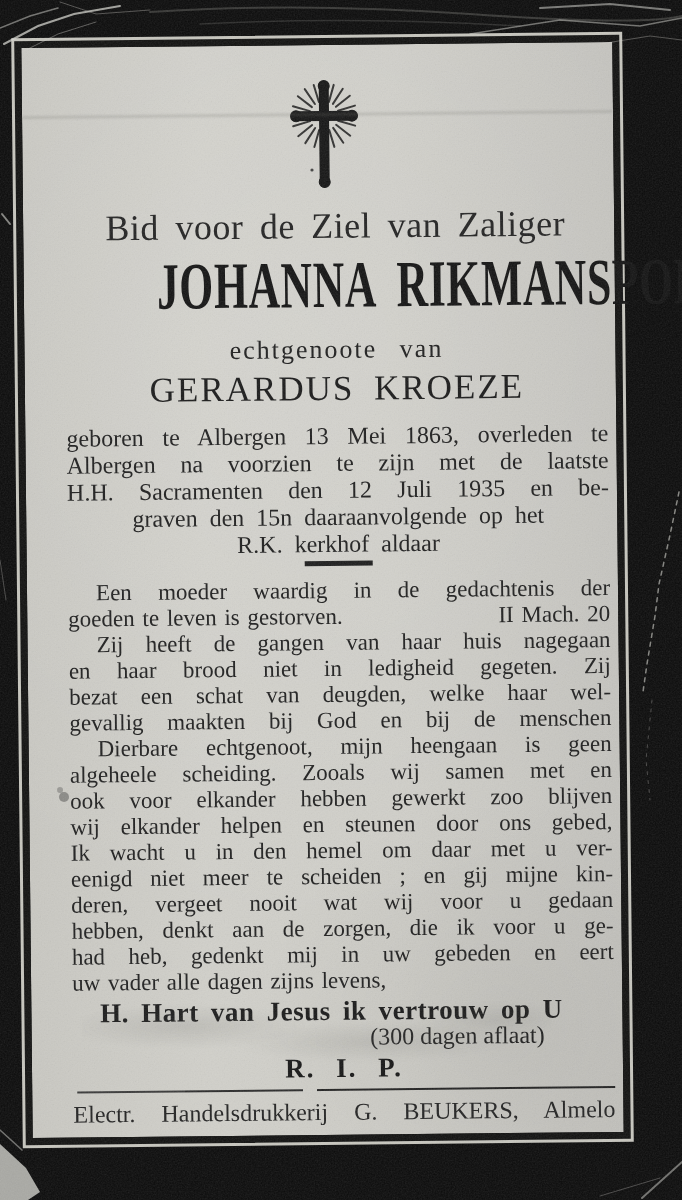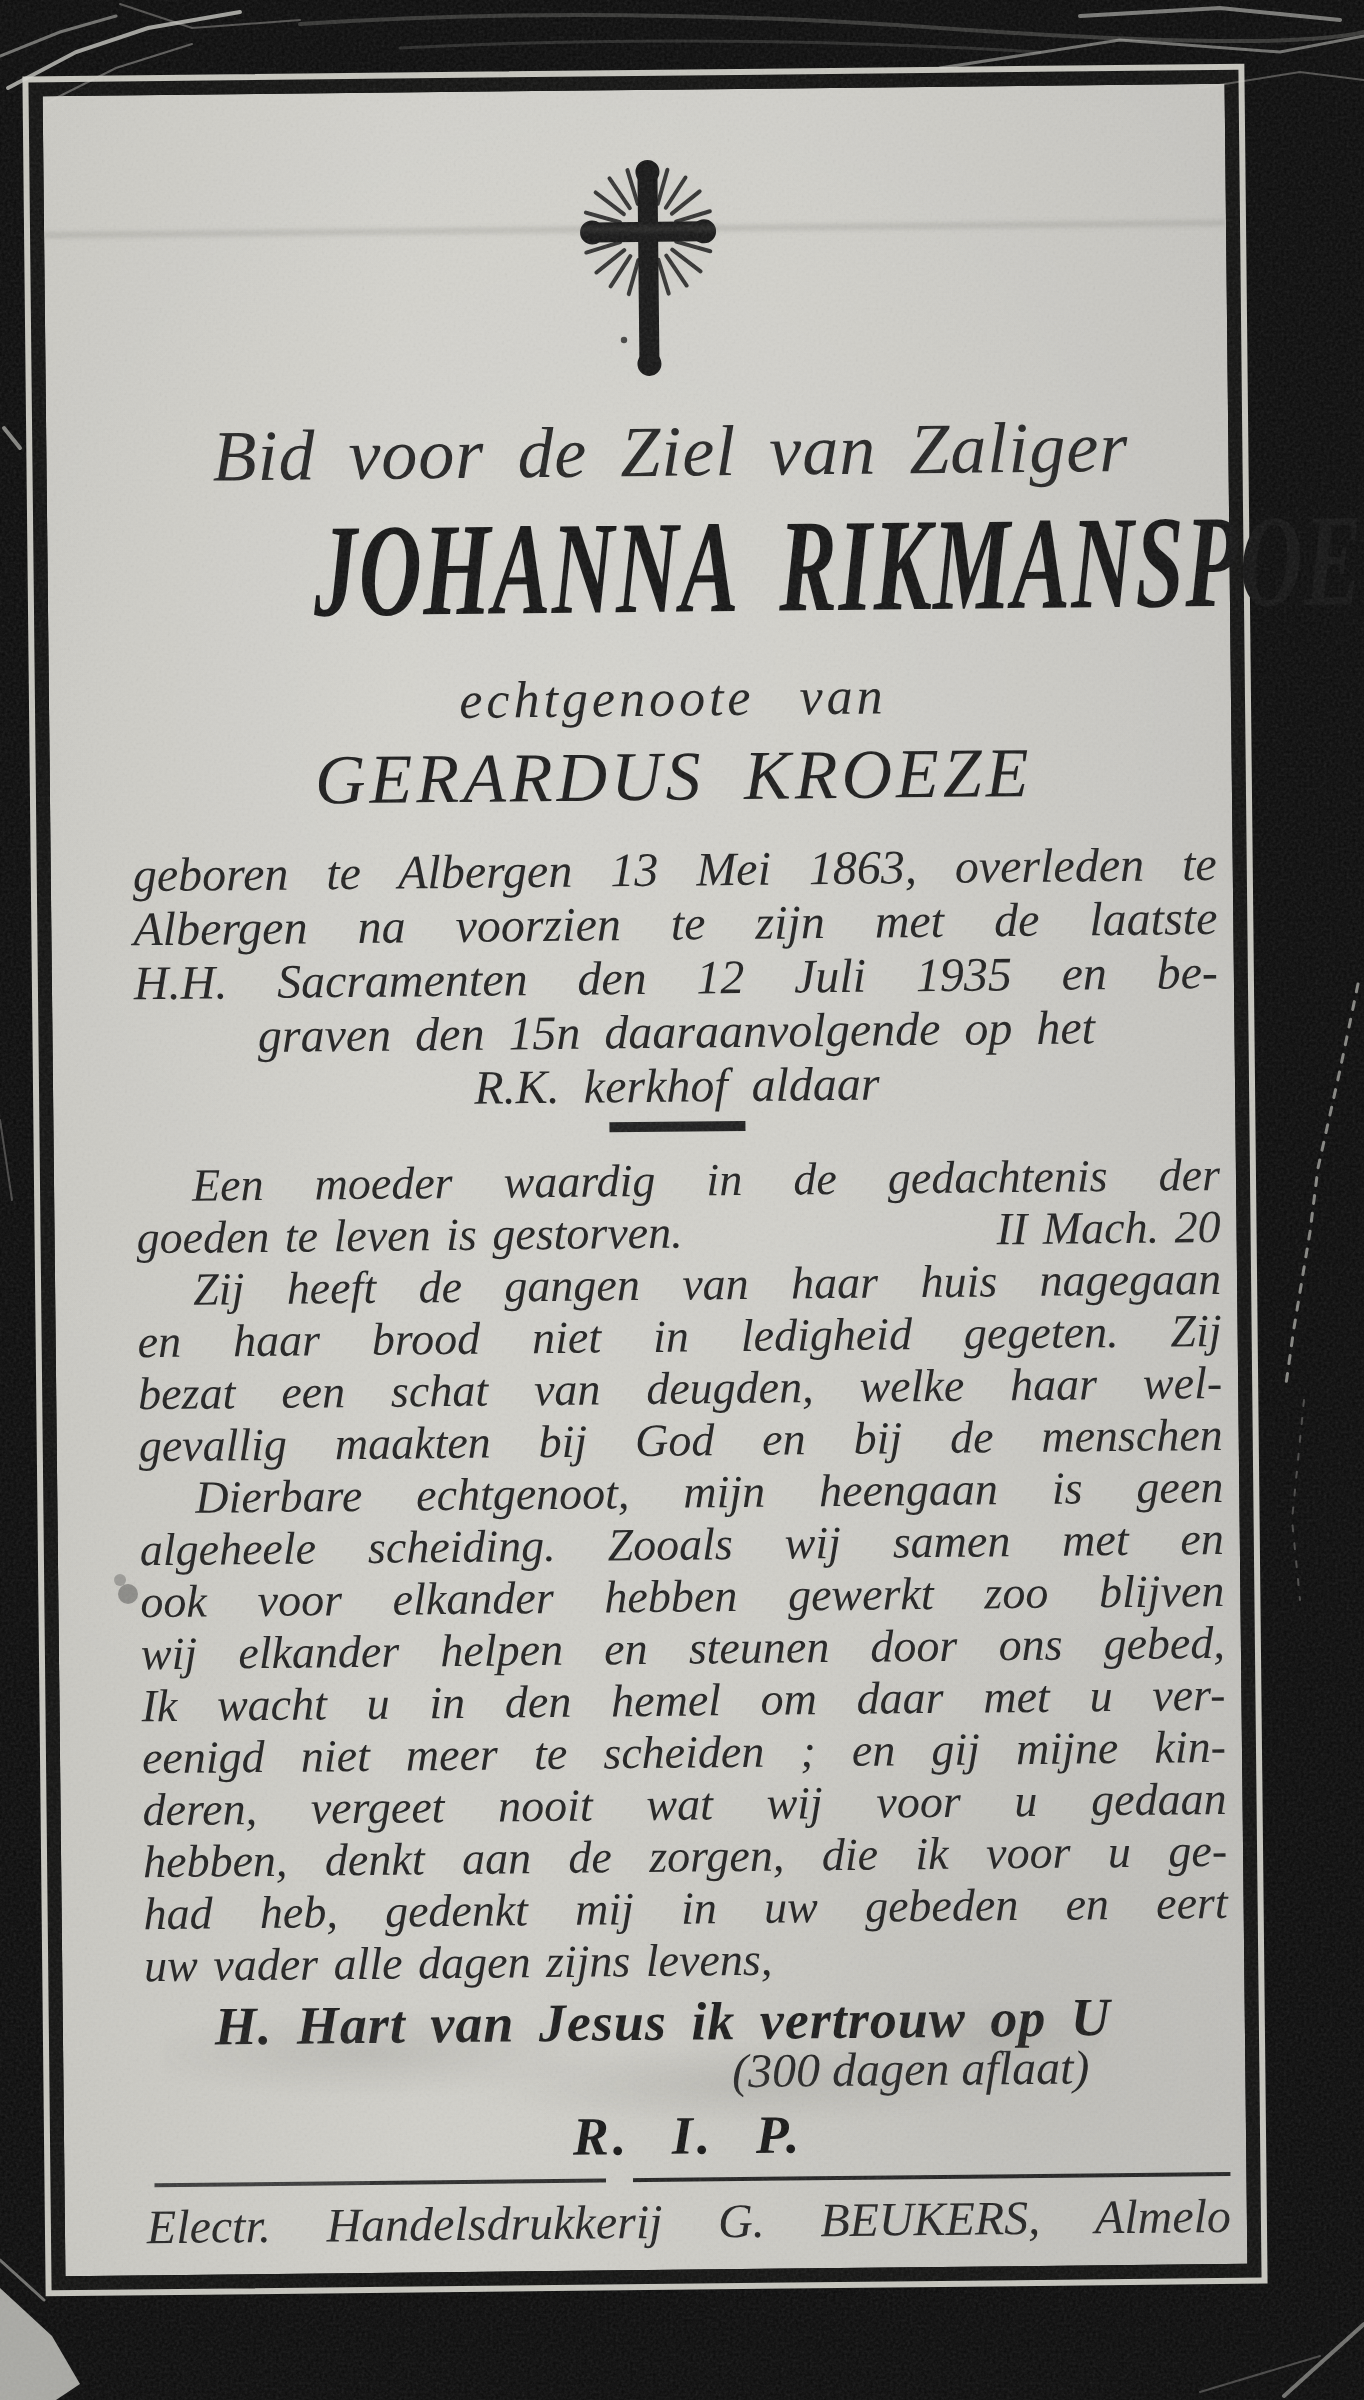--- a/index.html
+++ b/index.html
@@ -1,21 +1,21 @@
 <!DOCTYPE html>
 <html><head>
 <meta charset="utf-8">
 <style>
   html,body{margin:0;padding:0;}
   body{
     width:682px;height:1200px;overflow:hidden;position:relative;
     background:#0b0b0b;
     font-family:"Liberation Serif","DejaVu Serif",serif;
   }
-  .scan{position:absolute;inset:0;font-style:italic;}
+  .scan{position:absolute;inset:0;}
   
   .card{
     position:absolute;left:20px;top:38px;width:605px;height:1104px;
     transform:rotate(-0.6deg);transform-origin:center;
   }
   .paper{
     position:absolute;inset:0;box-sizing:border-box;
     border:7px solid #111110;
     outline:3px solid #c7c6be;
     padding:0 8px 0 41px;

